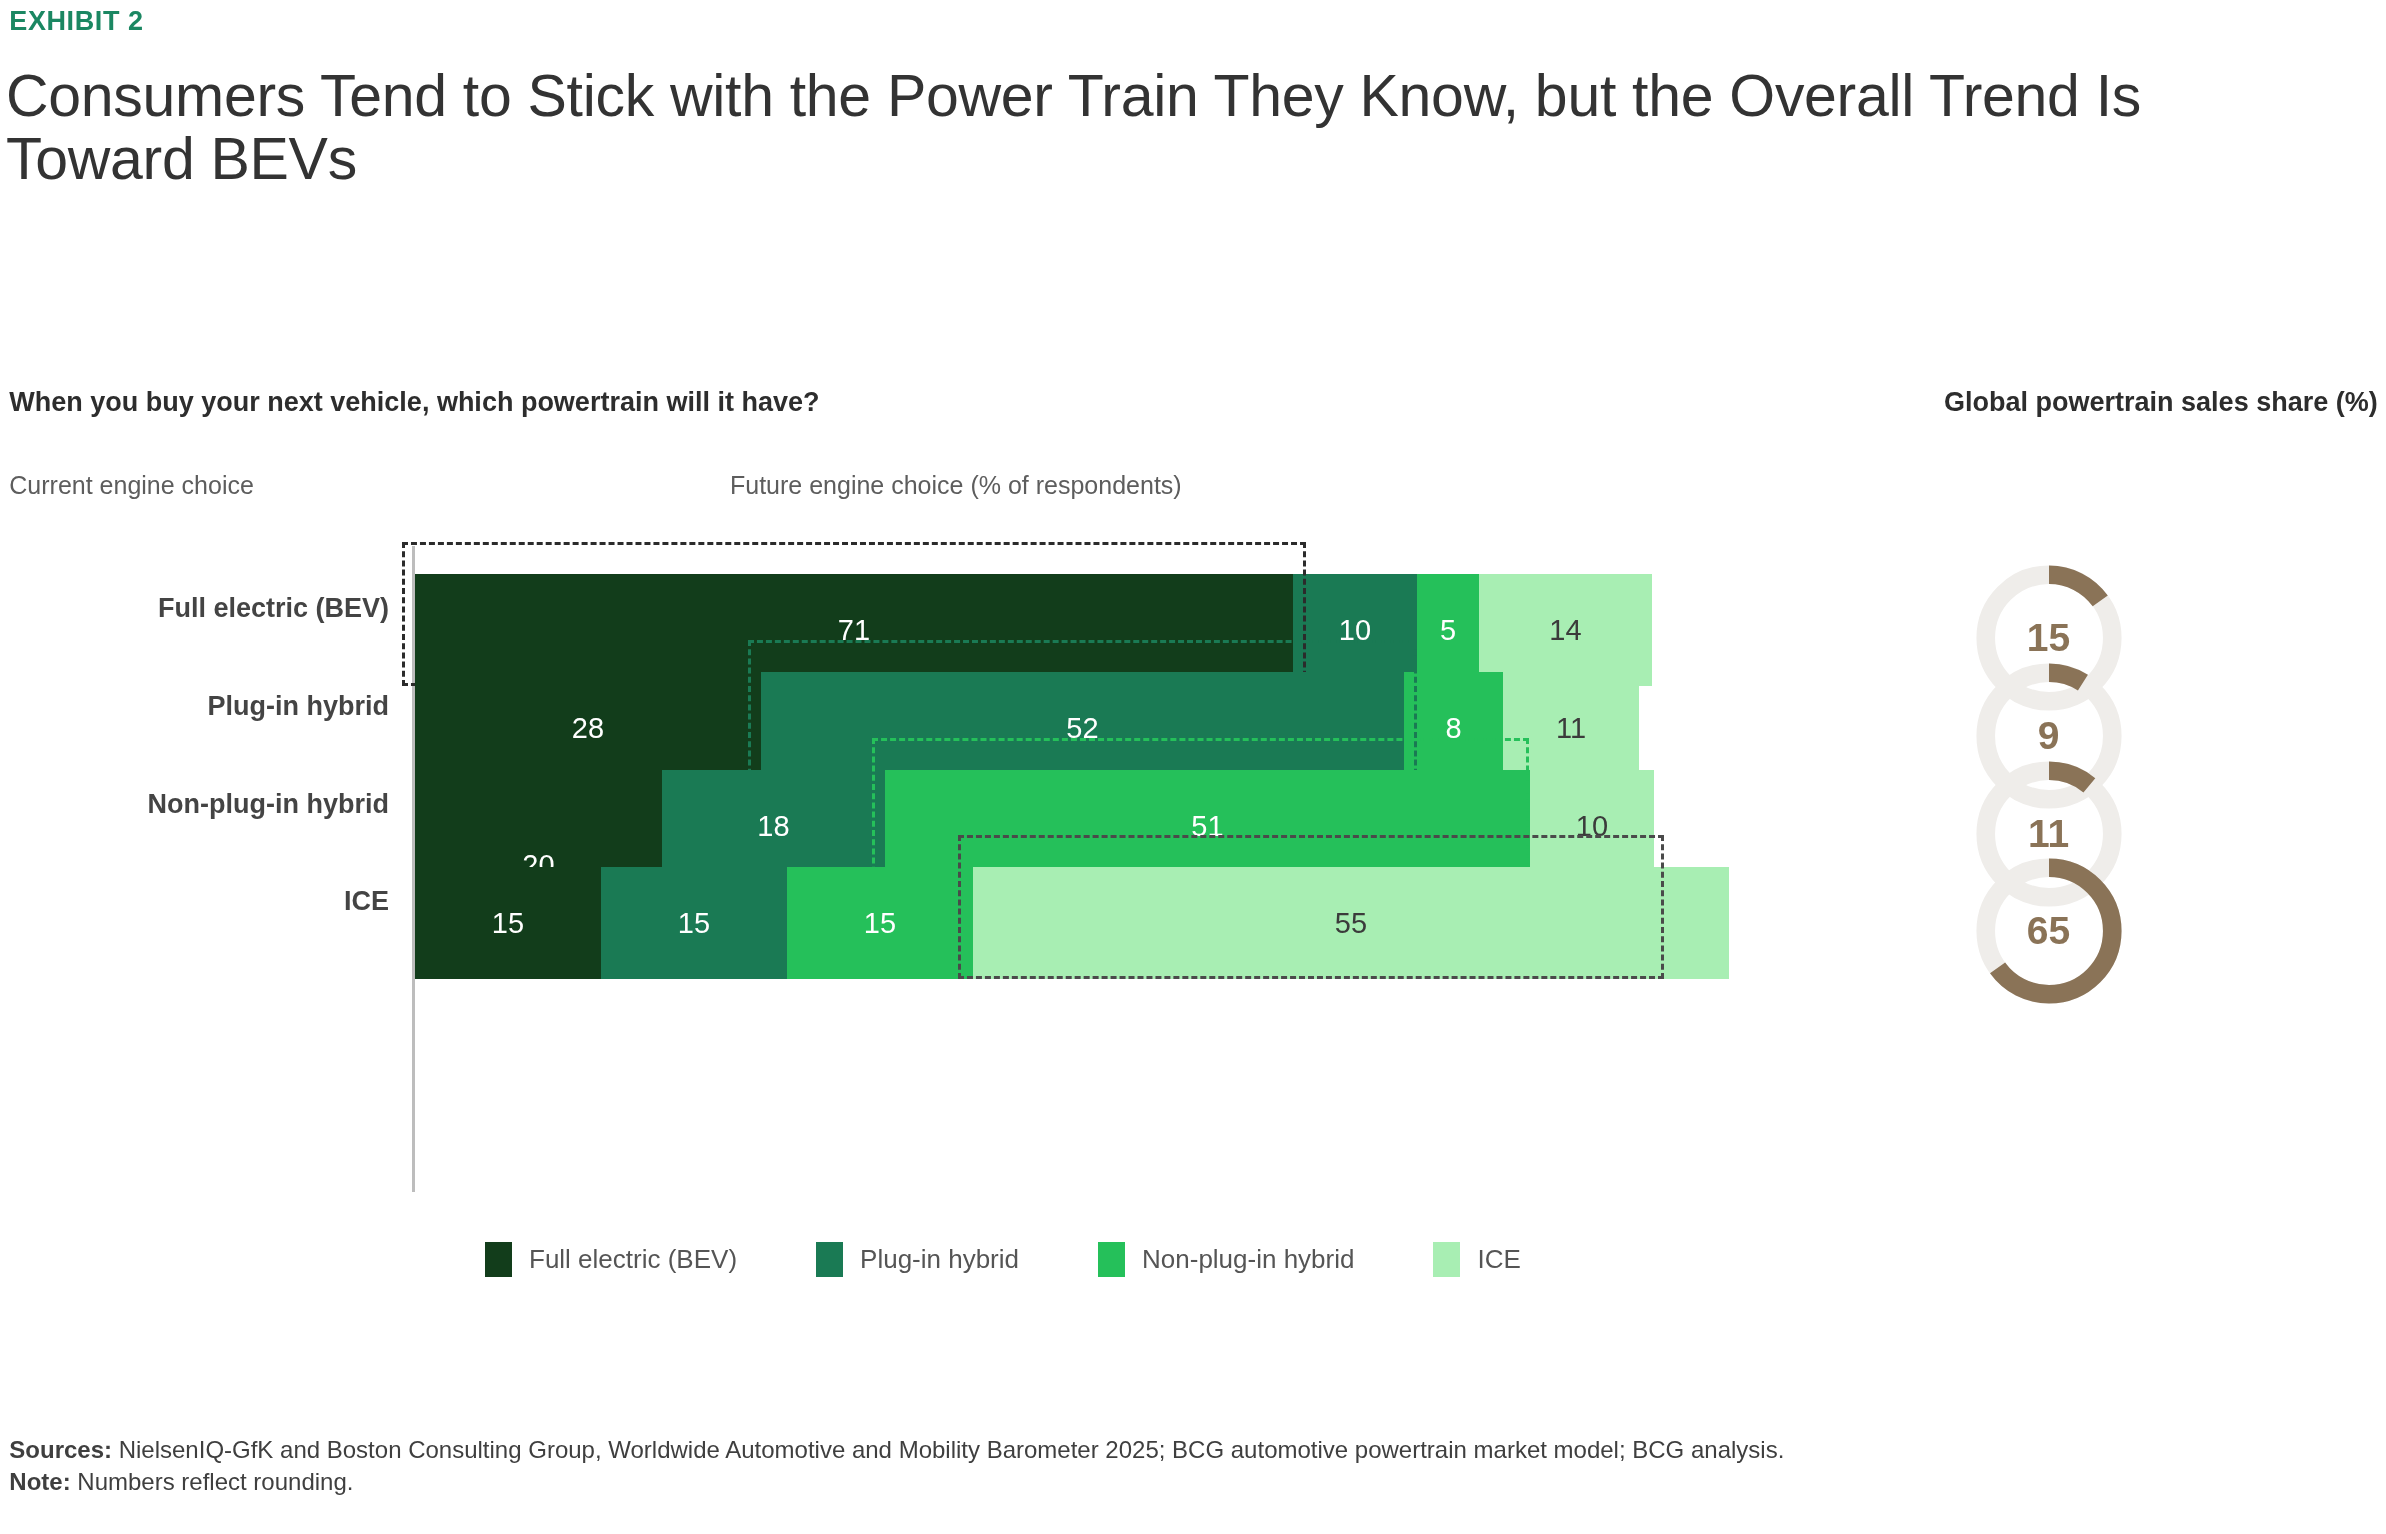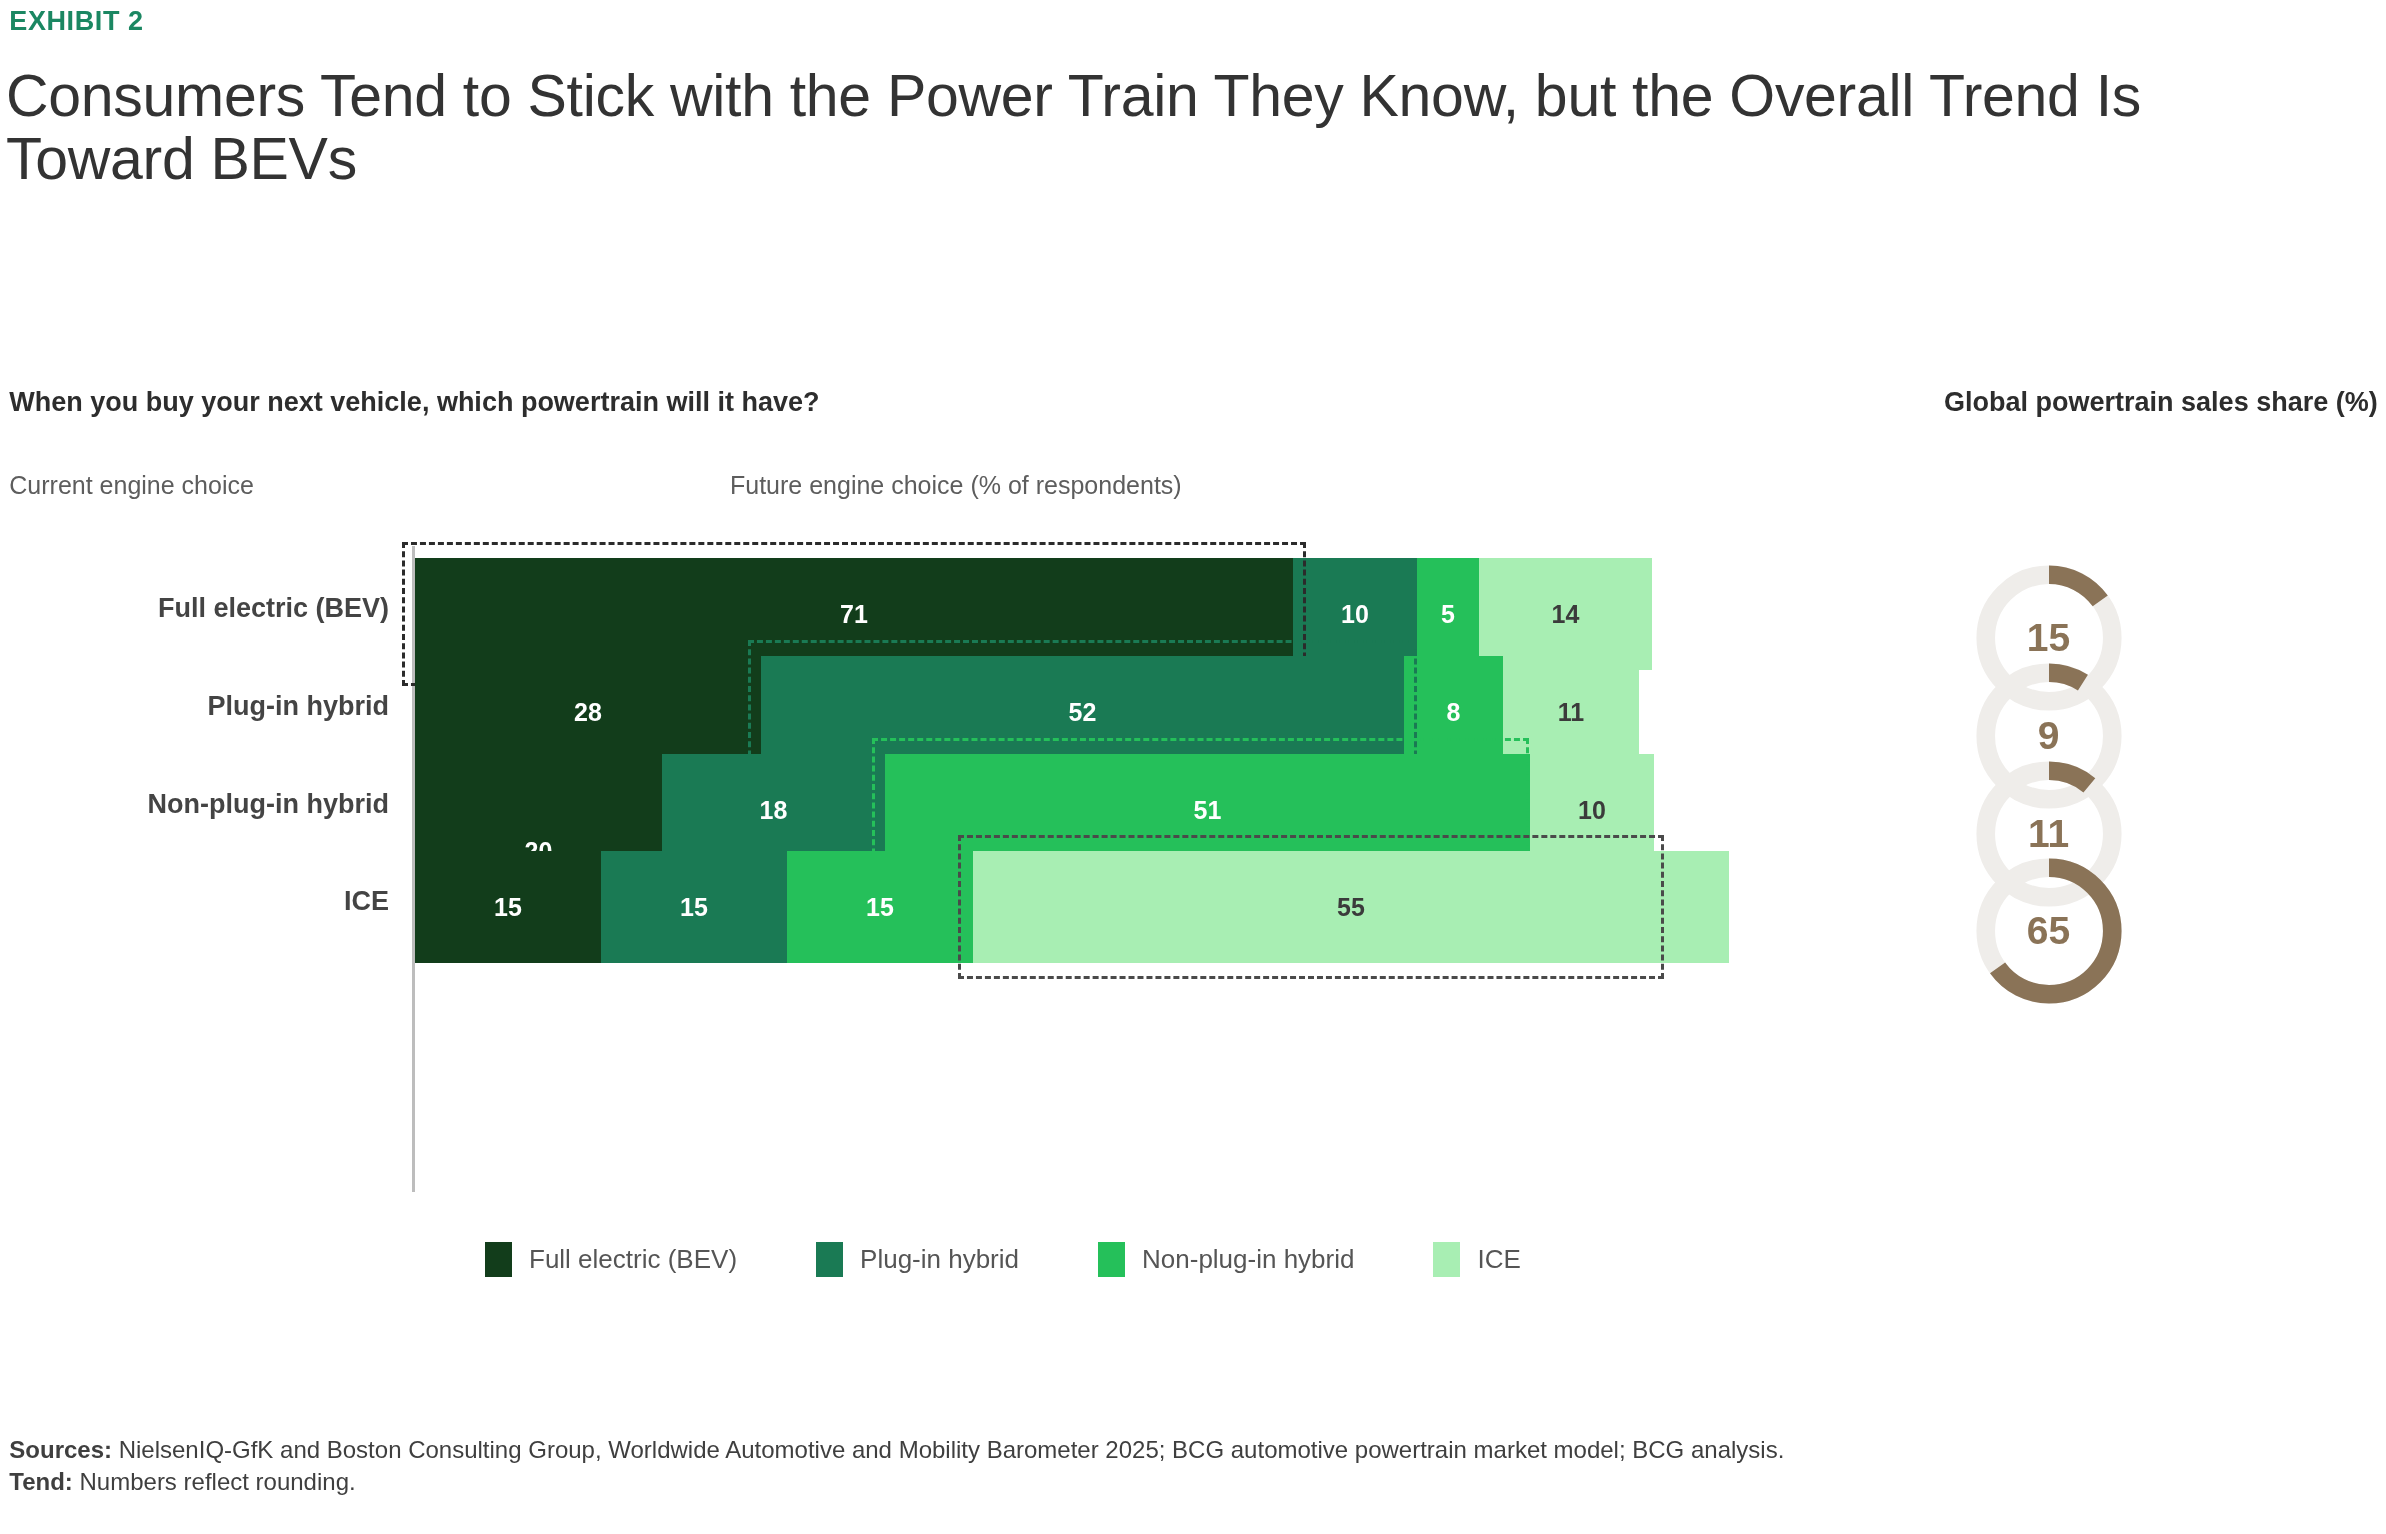--- a/index.html
+++ b/index.html
@@ -107,23 +107,24 @@
     left: 415px;
     top: 0;
     height: 112px;
     display: flex;
   }
   .seg {
     height: 112px;
     display: flex;
     align-items: center;
     justify-content: center;
-    font-size: 25px;
-    font-weight: bold;
+    font-size: 29px;
+    font-weight: normal;
     box-sizing: border-box;
+    margin-top: 16px;
   }
   .highlight-box {
     position: absolute;
     top: -16px;
     height: 144px;
     box-sizing: border-box;
     border: 3.7px dashed #3a3a3a;
     pointer-events: none;
   }
 
@@ -329,16 +330,16 @@
       </svg>
       <div class="donut-value">65</div>
     </div>
   </div>
 
 <div id="footer">
   <div>
     <b>Sources:</b><span> NielsenIQ-GfK and Boston Consulting Group, Worldwide Automotive and Mobility Barometer 2025; BCG automotive powertrain market model; BCG analysis.</span>
   </div>
   <div>
-    <b>Tend:</b><span> Numbers reflect rounding.</span>
+    <b>Note:</b><span> Numbers reflect rounding.</span>
   </div>
 </div>
 
 
 </body></html>

